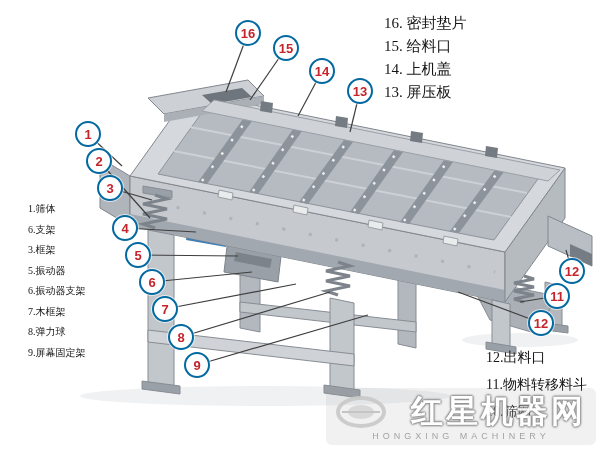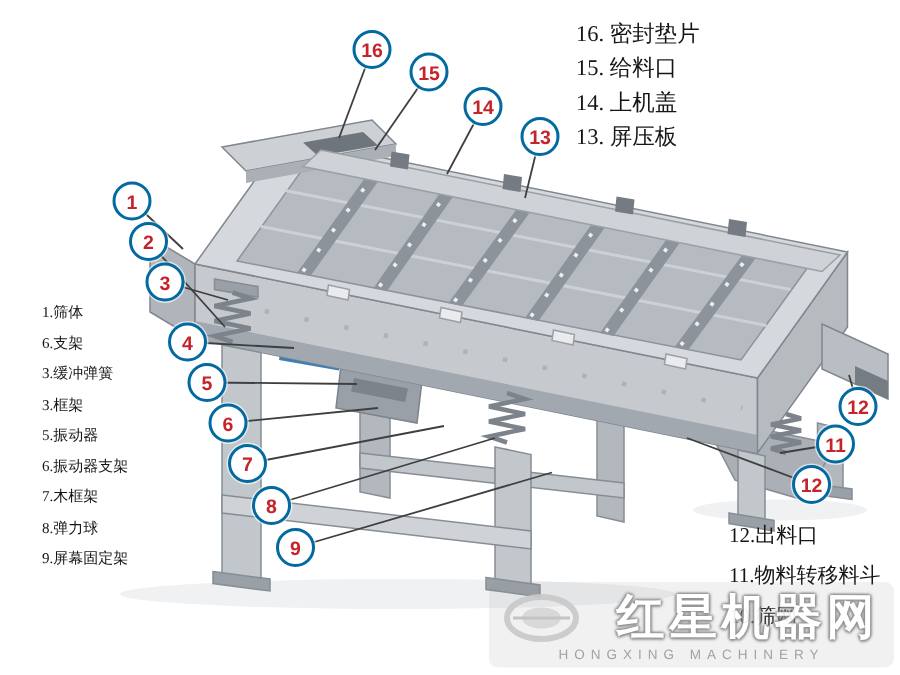--- a/index.html
+++ b/index.html
@@ -156,21 +156,20 @@
   <div class="legend legend-tr">
     <div>16. 密封垫片</div>
     <div>15. 给料口</div>
     <div>14. 上机盖</div>
     <div>13. 屏压板</div>
   </div>
 
   <div class="legend legend-left">
     <div>1.筛体</div>
     <div>6.支架</div>
-    <div>3.缓冲弹簧</div>
     <div>3.框架</div>
     <div>5.振动器</div>
     <div>6.振动器支架</div>
     <div>7.木框架</div>
     <div>8.弹力球</div>
     <div>9.屏幕固定架</div>
   </div>
 
   <div class="legend legend-br">
     <div>12.出料口</div>

